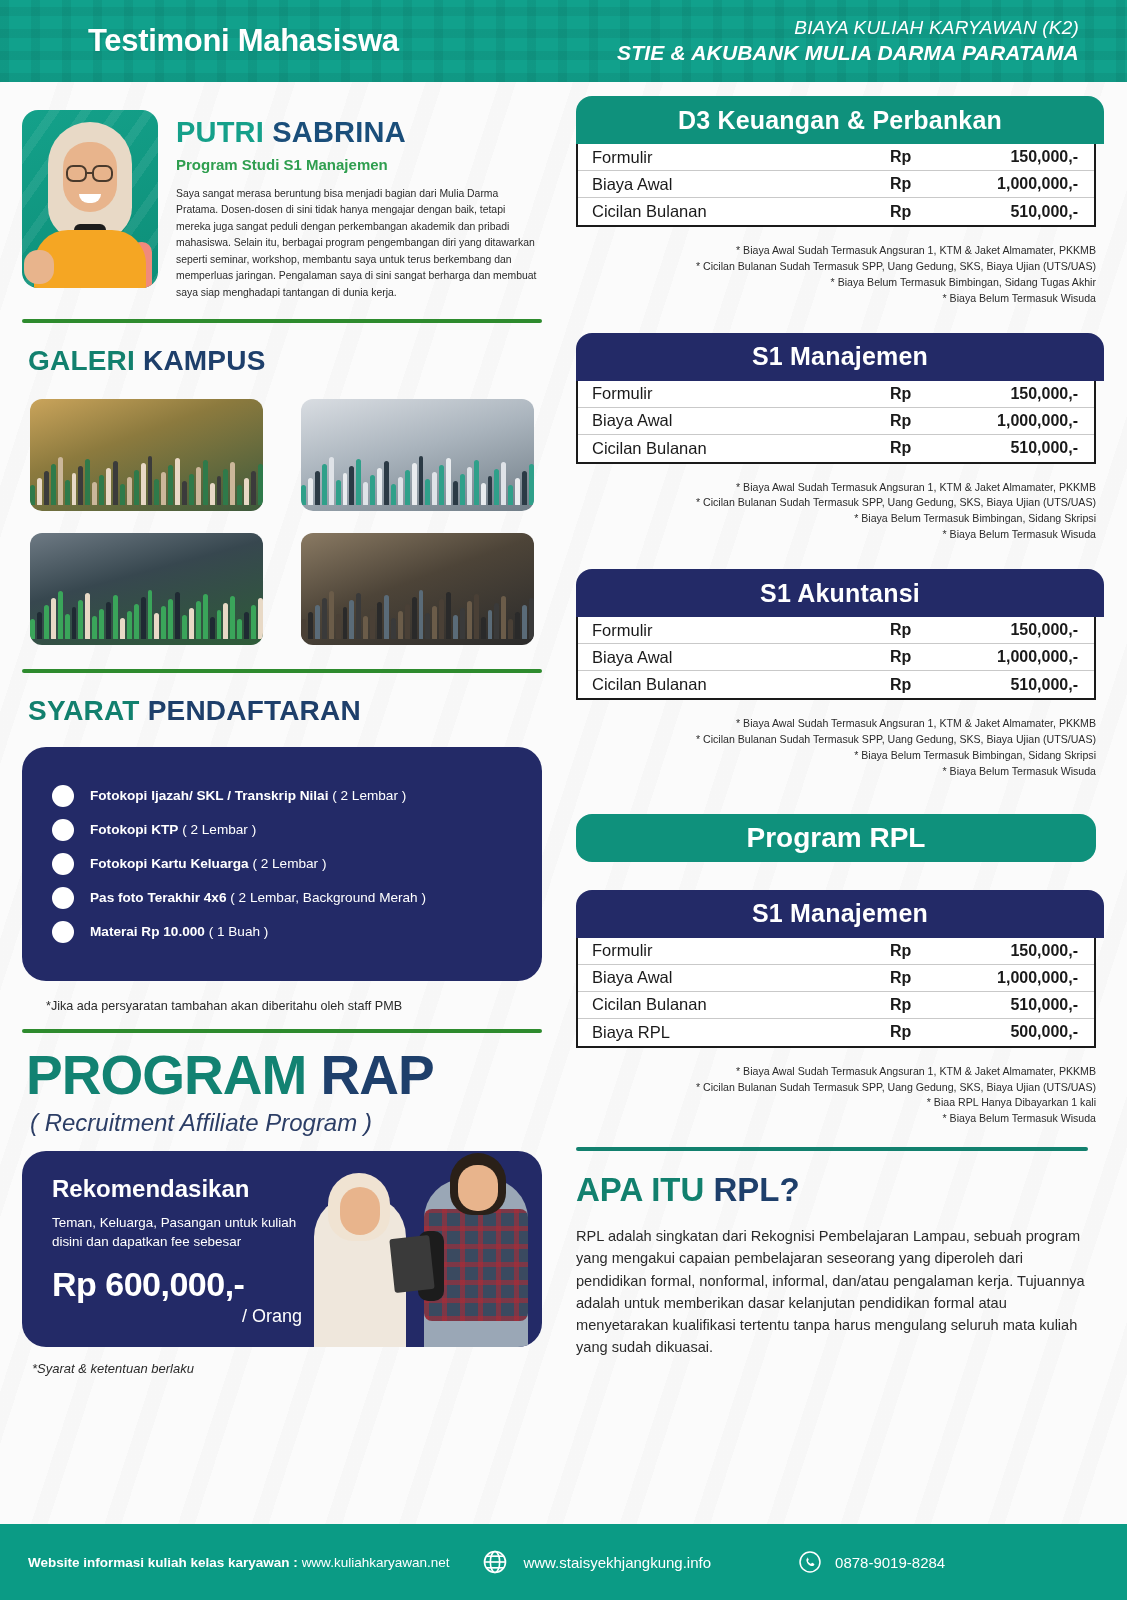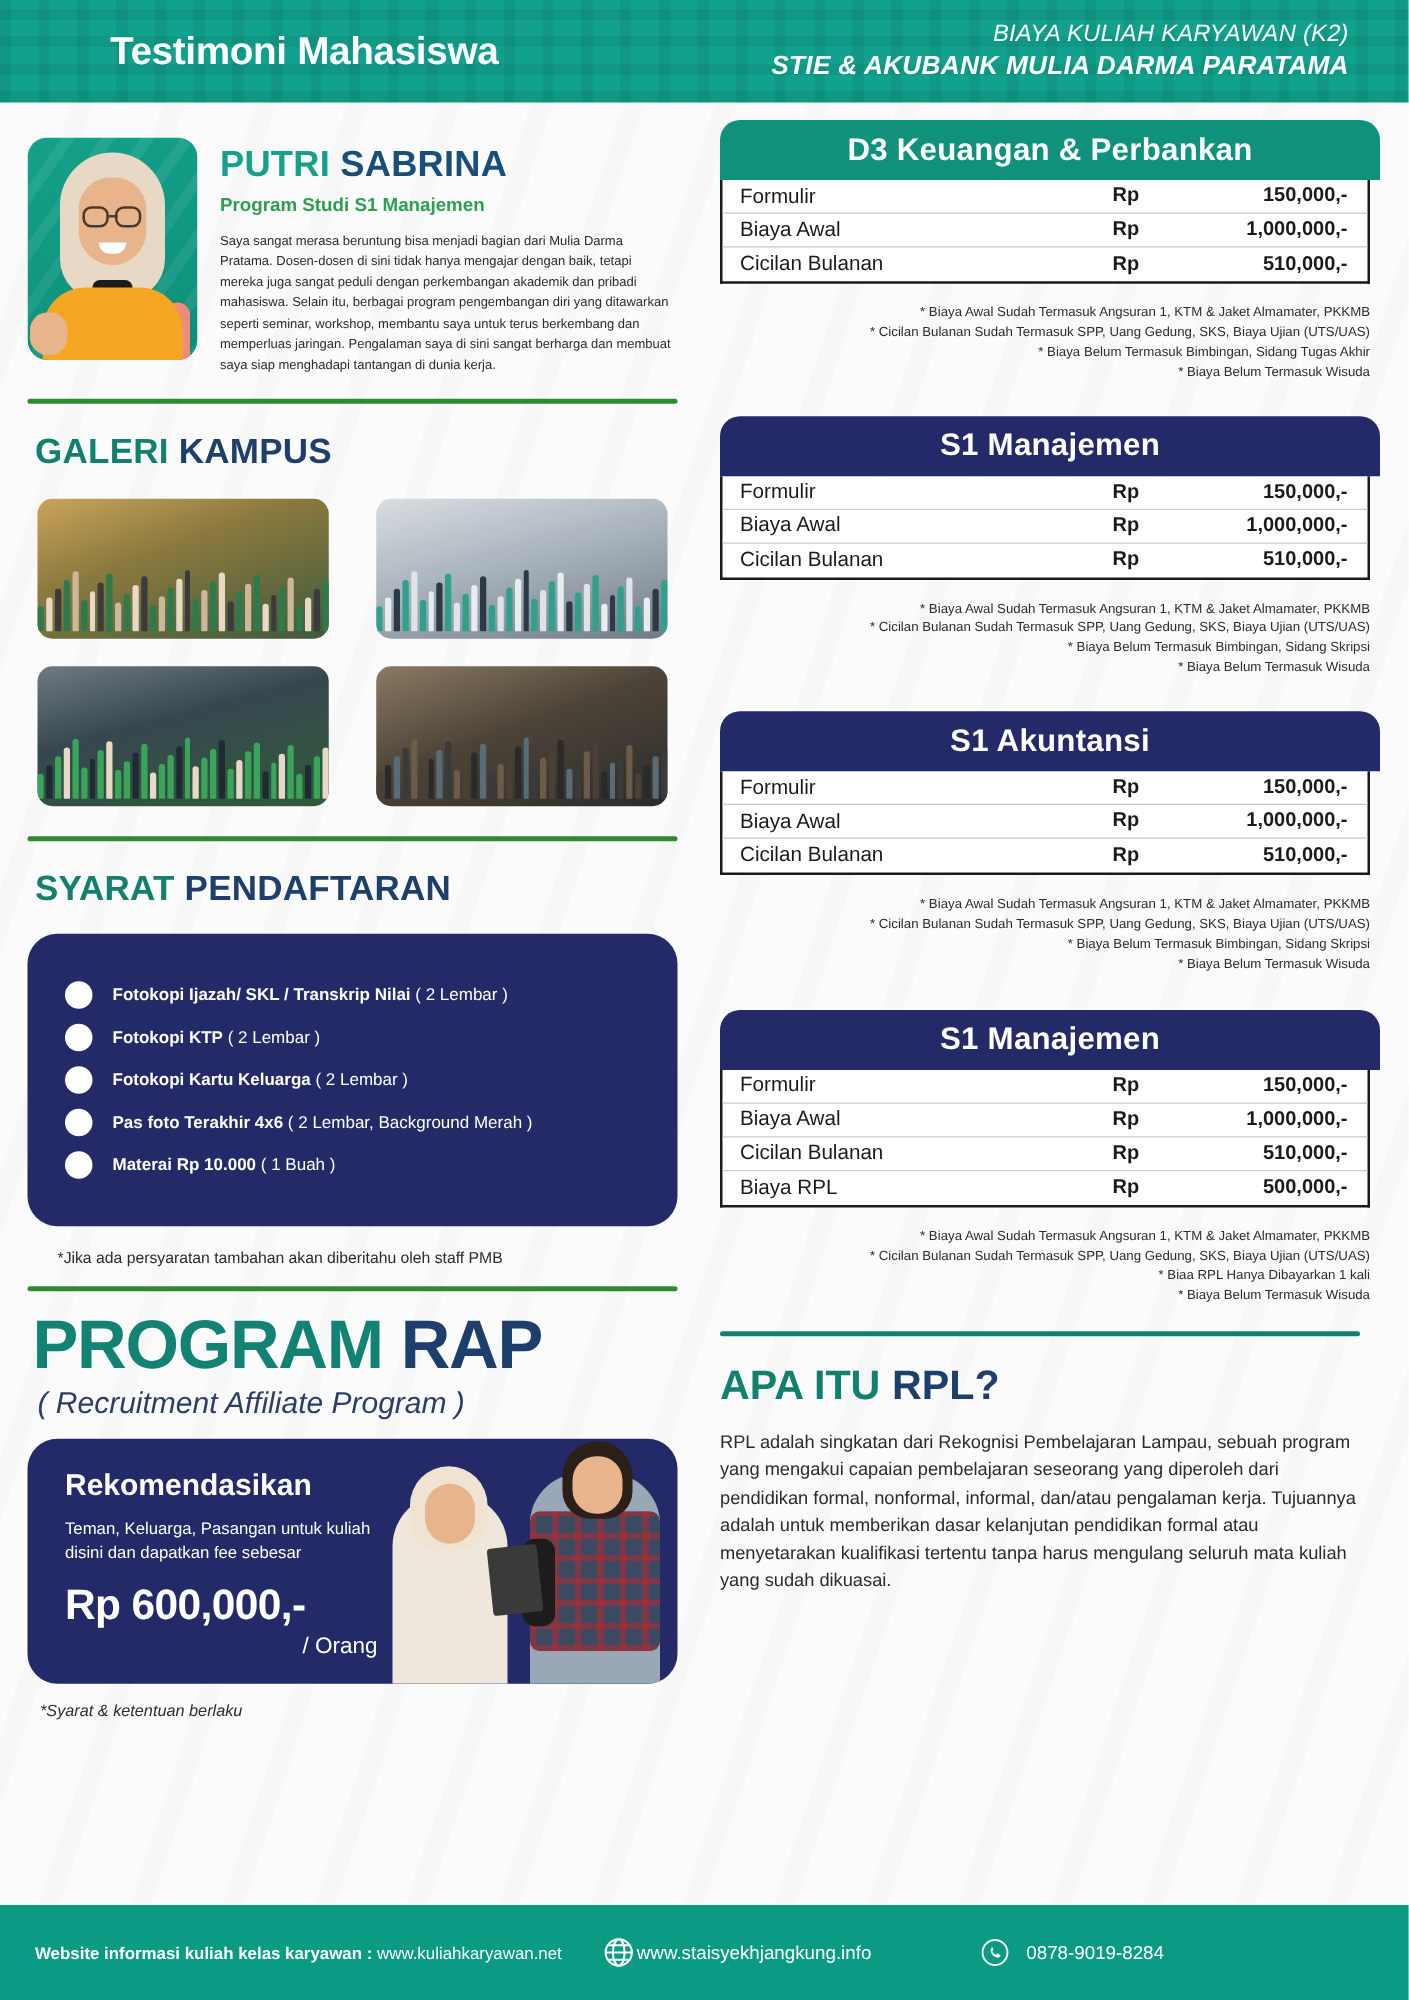--- a/index.html
+++ b/index.html
@@ -47,21 +47,21 @@
   .ftr {
     position: absolute; left: 0; bottom: 0;
     width: 1127px; height: 76px;
     background: #0b9b85;
     display: flex; align-items: center;
     color: #fff;
   }
   .ftr-a { margin-left: 28px; font-size: 13.5px; }
   .ftr-a b { font-weight: bold; }
   .ftr-globe { margin-left: 32px; display: flex; align-items: center; }
-  .ftr-b { font-size: 15px; }
+  .ftr-b { margin-left: 14px; font-size: 15px; }
   .ftr-wa { margin-left: 86px; display: flex; align-items: center; }
   .ftr-c { margin-left: 12px; font-size: 15px; }
 
   
   .colL { position: absolute; left: 22px; top: 96px; width: 520px; }
   .colR { position: absolute; left: 568px; top: 96px; width: 528px; }
 
   
   .testi { display: flex; gap: 18px; padding: 14px 0 0 0; }
   .avatar {
@@ -525,20 +525,21 @@
         </div>
       </div>
     </div>
     <div class="pnotes">
       <div class="pnote">* Biaya Awal Sudah Termasuk Angsuran 1, KTM &amp; Jaket Almamater, PKKMB</div>
       <div class="pnote">* Cicilan Bulanan Sudah Termasuk SPP, Uang Gedung, SKS, Biaya Ujian (UTS/UAS)</div>
       <div class="pnote">* Biaya Belum Termasuk Bimbingan, Sidang Skripsi</div>
       <div class="pnote">* Biaya Belum Termasuk  Wisuda</div>
     </div>
 
+    <div class="rpl-banner">Program RPL</div>
 
     <div class="ptab" style="margin-top:28px">
       <div class="ptab-head navy">S1 Manajemen</div>
       <div class="ptab-body">
         <div class="prow">
           <div class="p-label">Formulir</div>
           <div class="p-cur">Rp</div>
           <div class="p-val">150,000,-</div>
         </div>
         <div class="prow">

